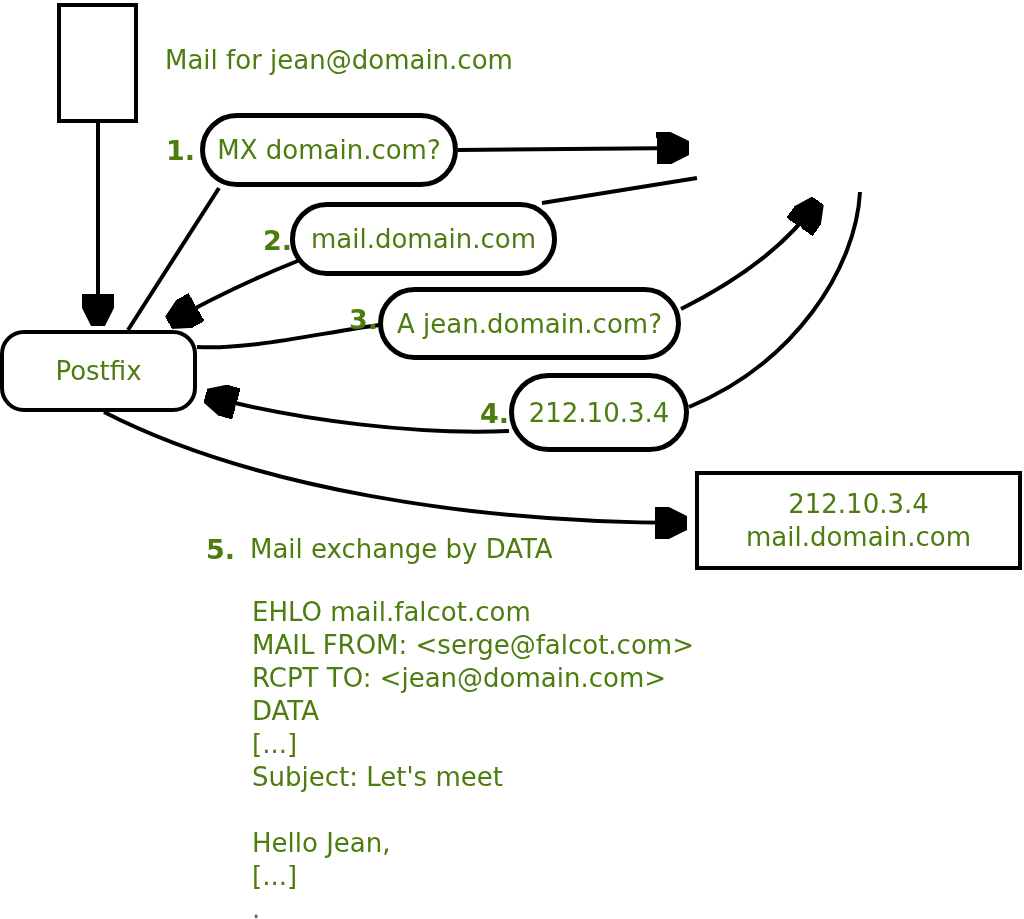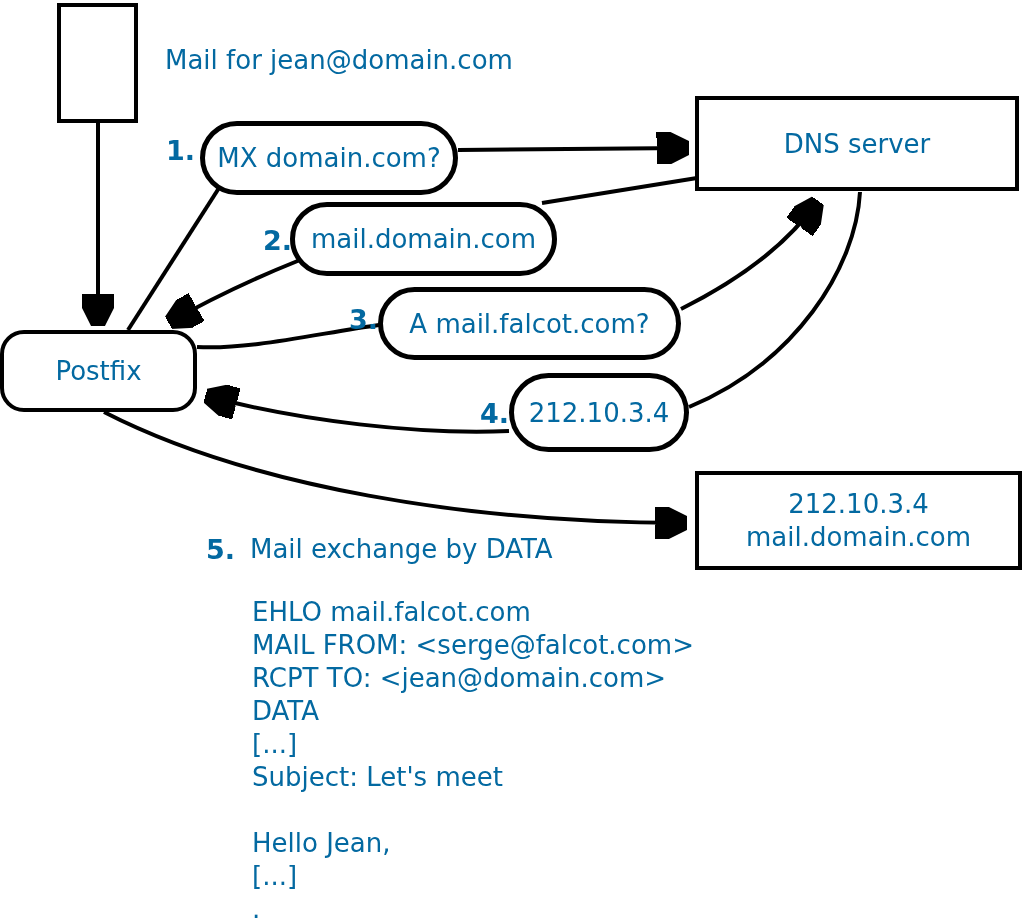--- a/index.html
+++ b/index.html
@@ -1,21 +1,21 @@
 <!DOCTYPE html>
 <html><head>
 <meta charset="utf-8">
 <style>
   html, body { margin: 0; padding: 0; background: #ffffff; }
   .canvas {
     position: relative;
     width: 1024px;
     height: 919px;
     background: #ffffff;
-    color: #0369a1;
+    color: #4d7c0f;
     font-family: "DejaVu Sans", "Liberation Sans", sans-serif;
     overflow: hidden;
   }
   svg.arrows {
     position: absolute;
     left: 0; top: 0;
     width: 1024px; height: 919px;
   }
   svg.arrows path { stroke: #000000; stroke-width: 4; fill: none; }
   .box {
@@ -86,41 +86,38 @@
   </svg>
 
   <div class="box" style="left:57px; top:3px; width:81px; height:120px;"></div>
 
   <div class="note" style="left:165px; top:45px;">Mail for jean@domain.com</div>
 
   <div class="box" style="left:0px; top:330px; width:197px; height:82px;border-radius:24px;">
     <span>Postfix</span>
   </div>
 
-  <div class="box" style="left:695px; top:96px; width:324px; height:95px;">
-    <span>DNS server</span>
-  </div>
 
   <div class="box two-line" style="left:695px; top:471px; width:327px; height:99px;">
     <span>212.10.3.4</span>
     <span>mail.domain.com</span>
   </div>
 
-  <div class="pill" style="left:200px; top:113px; width:258px; height:74px;margin-top:8px;">
+  <div class="pill" style="left:200px; top:113px; width:258px; height:74px;">
     <span>MX domain.com?</span>
   </div>
   <div class="num" style="left:166px; top:135px;">1.</div>
 
   <div class="pill" style="left:290px; top:202px; width:267px; height:74px;">
     <span>mail.domain.com</span>
   </div>
   <div class="num" style="left:263px; top:225px;">2.</div>
 
   <div class="pill" style="left:378px; top:287px; width:303px; height:73px;">
-    <span>A mail.falcot.com?</span>
+    <span>A jean.domain.com?</span>
   </div>
   <div class="num" style="left:349px; top:304px;">3.</div>
 
   <div class="pill" style="left:509px; top:373px; width:180px; height:79px;">
     <span>212.10.3.4</span>
   </div>
   <div class="num" style="left:480px; top:398px;">4.</div>
 
   <div class="num" style="left:206px; top:534px;">5.</div>
   <div class="note" style="left:250px; top:534px;">Mail exchange by DATA</div>

